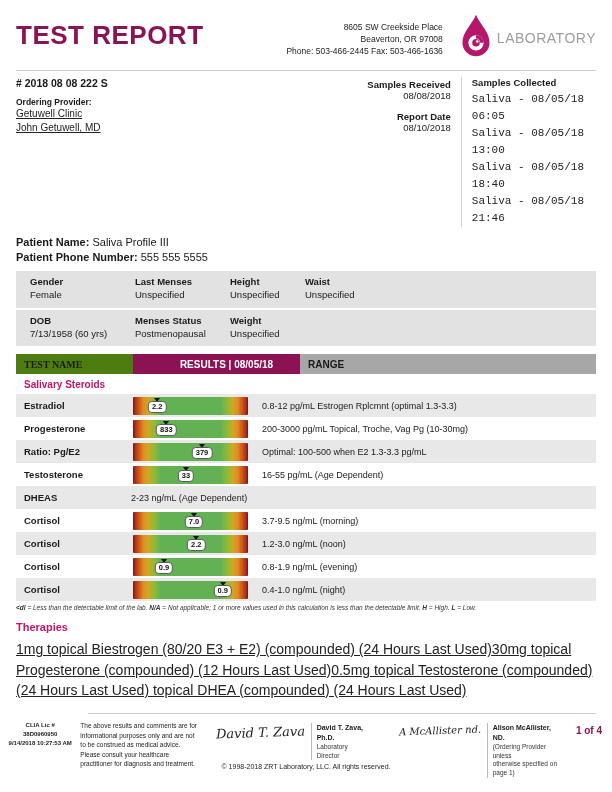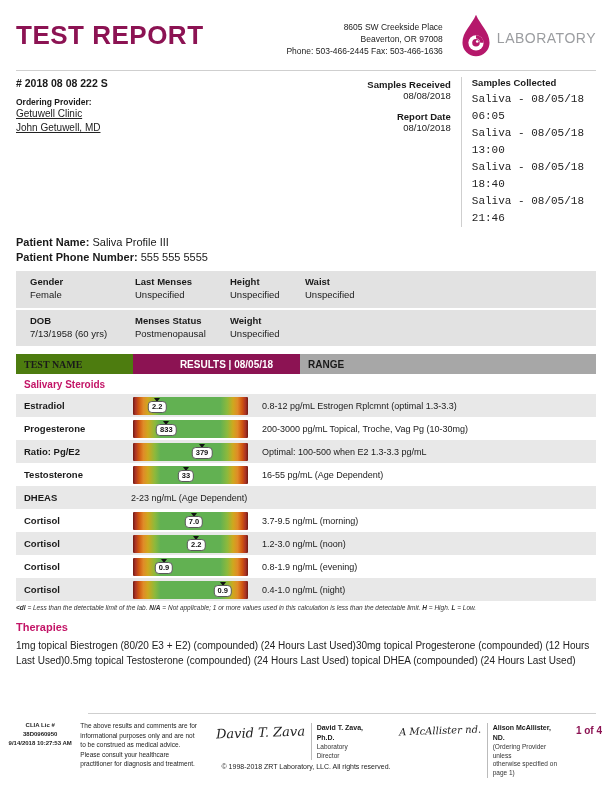--- a/index.html
+++ b/index.html
@@ -62,21 +62,21 @@
     border-top:4.5px solid #111;transform:translateX(-50%);}
   .vbox{position:absolute;top:4.5px;transform:translateX(-50%);
     background:#fff;border:1px solid #5a5a5a;border-radius:4px;
     padding:0 3px;font-size:7.5px;font-weight:bold;line-height:10px;white-space:nowrap;color:#111;}
   .cell-range{flex:1;font-size:9px;padding-left:6px;color:#1a1a1a;}
   .footnote{margin:3px 16px 0 16px;font-size:6.5px;font-style:italic;color:#333;}
   .footnote b{font-weight:bold;}
   
   .therapies{padding:10px 16px 0 16px;}
   .th-heading{font-size:11px;font-weight:bold;color:#c31567;margin-bottom:6px;}
-  .th-text{font-size:10px;line-height:1.45;color:#222;width:580px;}
+  .th-text{font-size:14px;line-height:1.45;color:#222;width:580px;text-decoration:underline;}
   
   .footer{position:absolute;left:0;right:0;bottom:14px;}
   .footer-rule{position:absolute;top:-6px;left:88px;right:16px;border-top:1px solid #cfcfcf;}
   .f-flex{display:flex;align-items:flex-start;padding:2px 10px 0 8px;}
   .f-clia{width:82px;font-size:6px;font-weight:bold;text-align:center;line-height:1.5;color:#222;}
   .f-disc{width:152px;font-size:6.5px;line-height:1.45;color:#222;margin-left:8px;}
   .f-sig-script{font-family:"DejaVu Serif", serif;font-style:italic;font-size:13px;color:#222;
     margin:4px 6px 0 16px;transform:rotate(-2deg);white-space:nowrap;}
   .f-sig-script.small{font-size:10px;margin-left:30px;}
   .f-sig-block{border-left:1px solid #bbb;padding-left:5px;margin-top:2px;}

